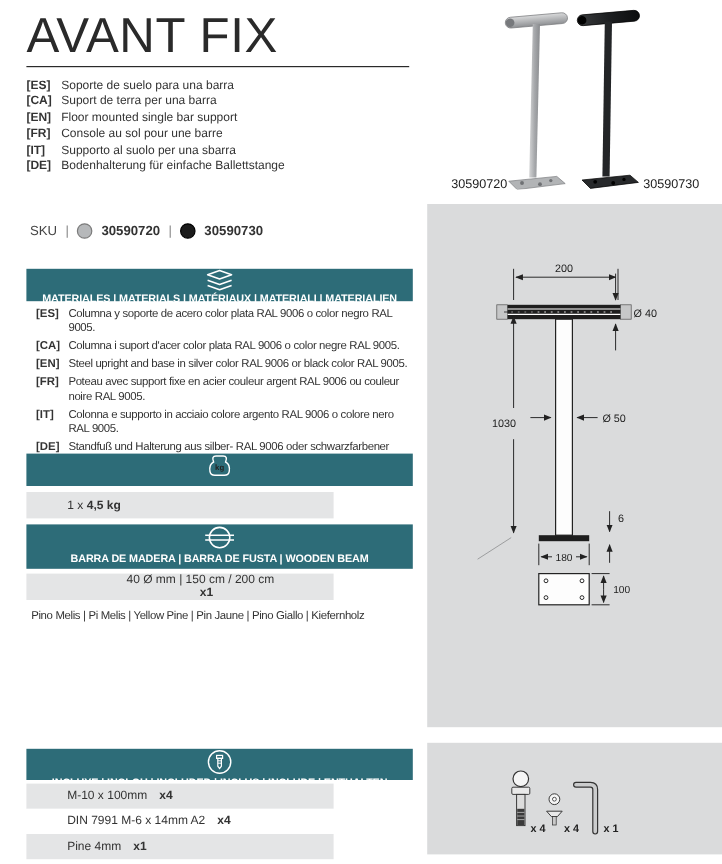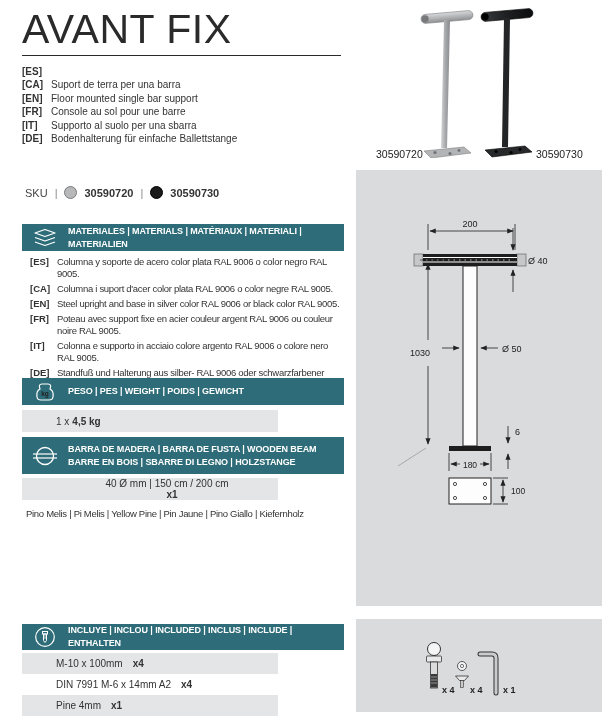--- a/index.html
+++ b/index.html
@@ -23,21 +23,21 @@
 
   
   .sku-row { left:25px; top:186px; display:flex; align-items:center; gap:7px; font-size:11px; color:#444; }
   .sku-row .sep { color:#888; }
   .dot { width:13px; height:13px; border-radius:50%; display:inline-block; }
   .dot.silver { background:#b6b8ba; border:1px solid #7b7b7b; }
   .dot.black  { background:#1b1b1b; border:1px solid #000; }
   .sku-num { font-weight:bold; color:#333; }
 
   
-  .bar { left:22px; width:322px; background:#2d6c78; color:#fff; display:flex; align-items:center; }
+  .bar { left:22px; width:322px; background:#2d6c78; color:#fff; display:flex; align-items:center;flex-direction:column; }
   .bar .ic { width:46px; flex:none; display:flex; justify-content:center; }
   .bar .bt { font-size:9px; font-weight:bold; letter-spacing:-0.1px; line-height:13px; }
   .bar-materials { top:224px; height:27px; }
   .bar-weight   { top:378px; height:27px; }
   .bar-beam     { top:437px; height:37px; }
   .bar-included { top:624px; height:26px; }
 
   
   .mat-list { left:30px; top:256px; width:312px; }
   .mat-row { display:flex; font-size:9.5px; letter-spacing:-0.3px; line-height:12.2px; margin-bottom:2.6px; }
@@ -64,20 +64,21 @@
 </style>
 </head>
 <body>
 
 <div class="abs title">AVANT FIX</div>
 <div class="abs title-rule"></div>
 
 <div class="abs desc-list">
   <div class="desc-row">
       <span class="code">[ES]</span>
+      <span>Soporte de suelo para una barra</span>
     </div>
   <div class="desc-row">
       <span class="code">[CA]</span>
       <span>Suport de terra per una barra</span>
     </div>
   <div class="desc-row">
       <span class="code">[EN]</span>
       <span>Floor mounted single bar support</span>
     </div>
   <div class="desc-row">
@@ -191,21 +192,20 @@
     </div>
 </div>
 
 <div class="abs bar bar-weight">
   <span class="ic">
     <svg width="22" height="20" viewBox="0 0 22 20">
       <path d="M6,7 Q4,2 8,2 L14,2 Q18,2 16,7 Q20,9 19,15 Q18.5,18 15,18 L7,18 Q3.5,18 3,15 Q2,9 6,7 Z" fill="none" stroke="#fff" stroke-width="1.2"></path>
       <text x="11" y="13.5" font-size="6.5" font-weight="bold" text-anchor="middle" fill="#fff">kg</text>
     </svg>
   </span>
-  <span class="bt">PESO | PES | WEIGHT | POIDS | GEWICHT</span>
 </div>
 
 <div class="abs gray-row row-weight">
   <span>1 x </span>
   <span class="b" style="margin-left:3px;">4,5 kg</span>
 </div>
 
 <div class="abs bar bar-beam">
   <span class="ic">
     <svg width="26" height="22" viewBox="0 0 26 22">

